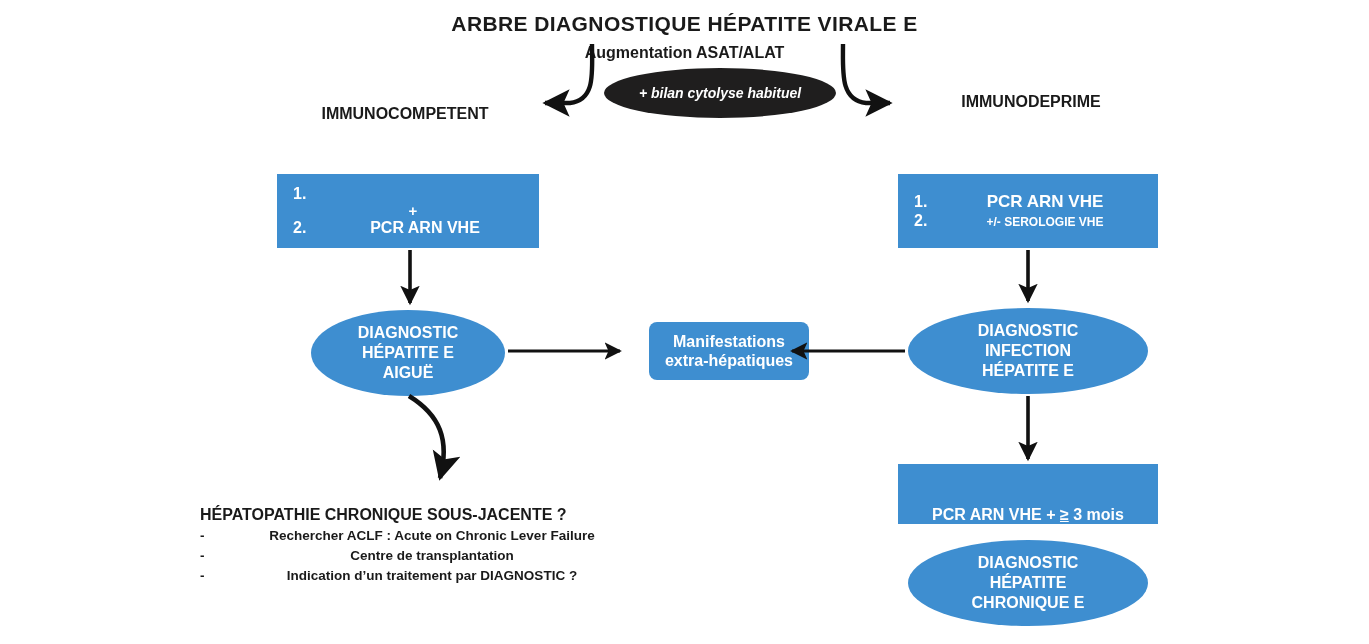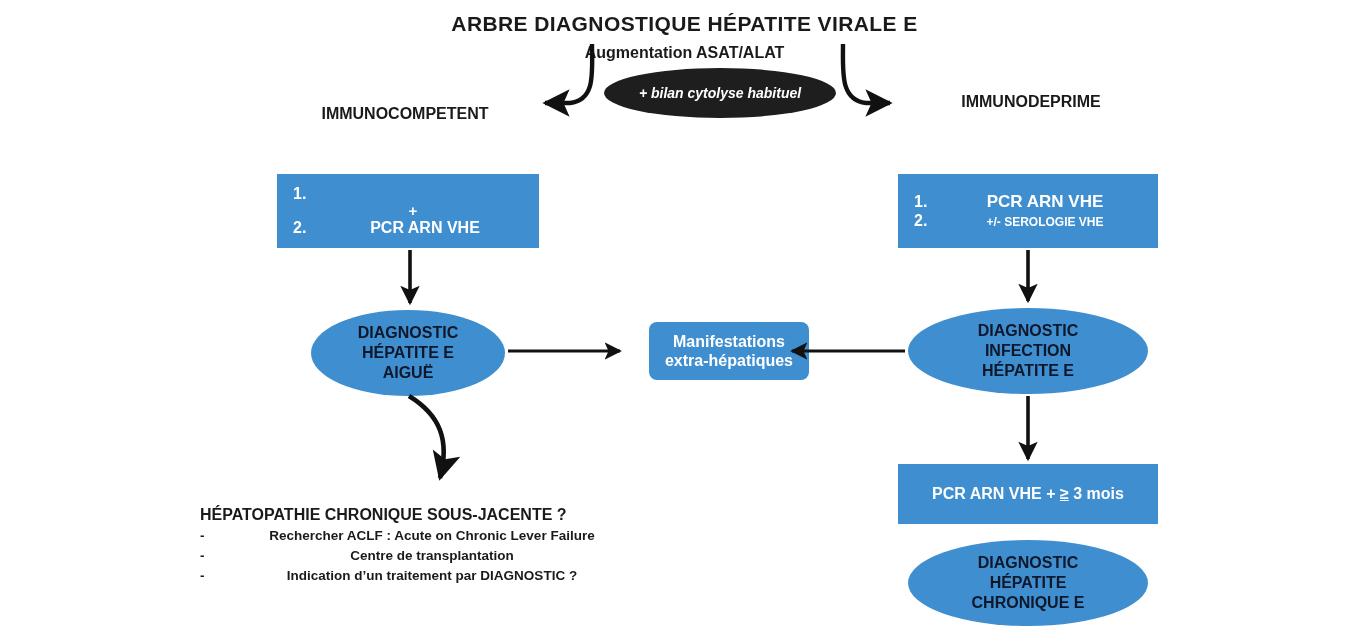--- a/index.html
+++ b/index.html
@@ -47,21 +47,21 @@
   }
 
   
   .blue-box {
     background: #3e8ed0;
     color: #ffffff;
     box-sizing: border-box;
   }
   .ellipse {
     background: #3e8ed0;
-    color: #0f172a;
+    color: #ffffff;
     border-radius: 50%;
     display: flex;
     align-items: center;
     justify-content: center;
     text-align: center;
     box-sizing: border-box;
   }
   .black-ellipse {
     background: #1f1e1e;
     color: #ffffff;
@@ -215,21 +215,21 @@
     <span style="white-space:pre-line">Manifestations
 extra-hépatiques</span>
   </div>
 
   <div class="abs ellipse" style="left:908px; top:308px; width:240px; height:86px;">
     <span class="ellipse-text">DIAGNOSTIC
 INFECTION
 HÉPATITE E</span>
   </div>
 
-  <div class="abs blue-box" style="left:898px; top:464px; width:260px; height:60px; display:flex; align-items:center; justify-content:center;">
+  <div class="abs blue-box" style="left:898px; top:464px; width:260px; height:60px; display:flex; align-items:flex-end; justify-content:center;">
     <span style="font-weight:bold; font-size:16px; white-space:nowrap;"><span>PCR ARN VHE + </span><span class="ul">≥</span><span> 3 mois</span></span>
   </div>
 
   <div class="abs ellipse" style="left:908px; top:540px; width:240px; height:86px;">
     <span class="ellipse-text">DIAGNOSTIC
 HÉPATITE
 CHRONIQUE E</span>
   </div>
 
   <div class="abs" style="left:200px; top:506px; width:430px;">

